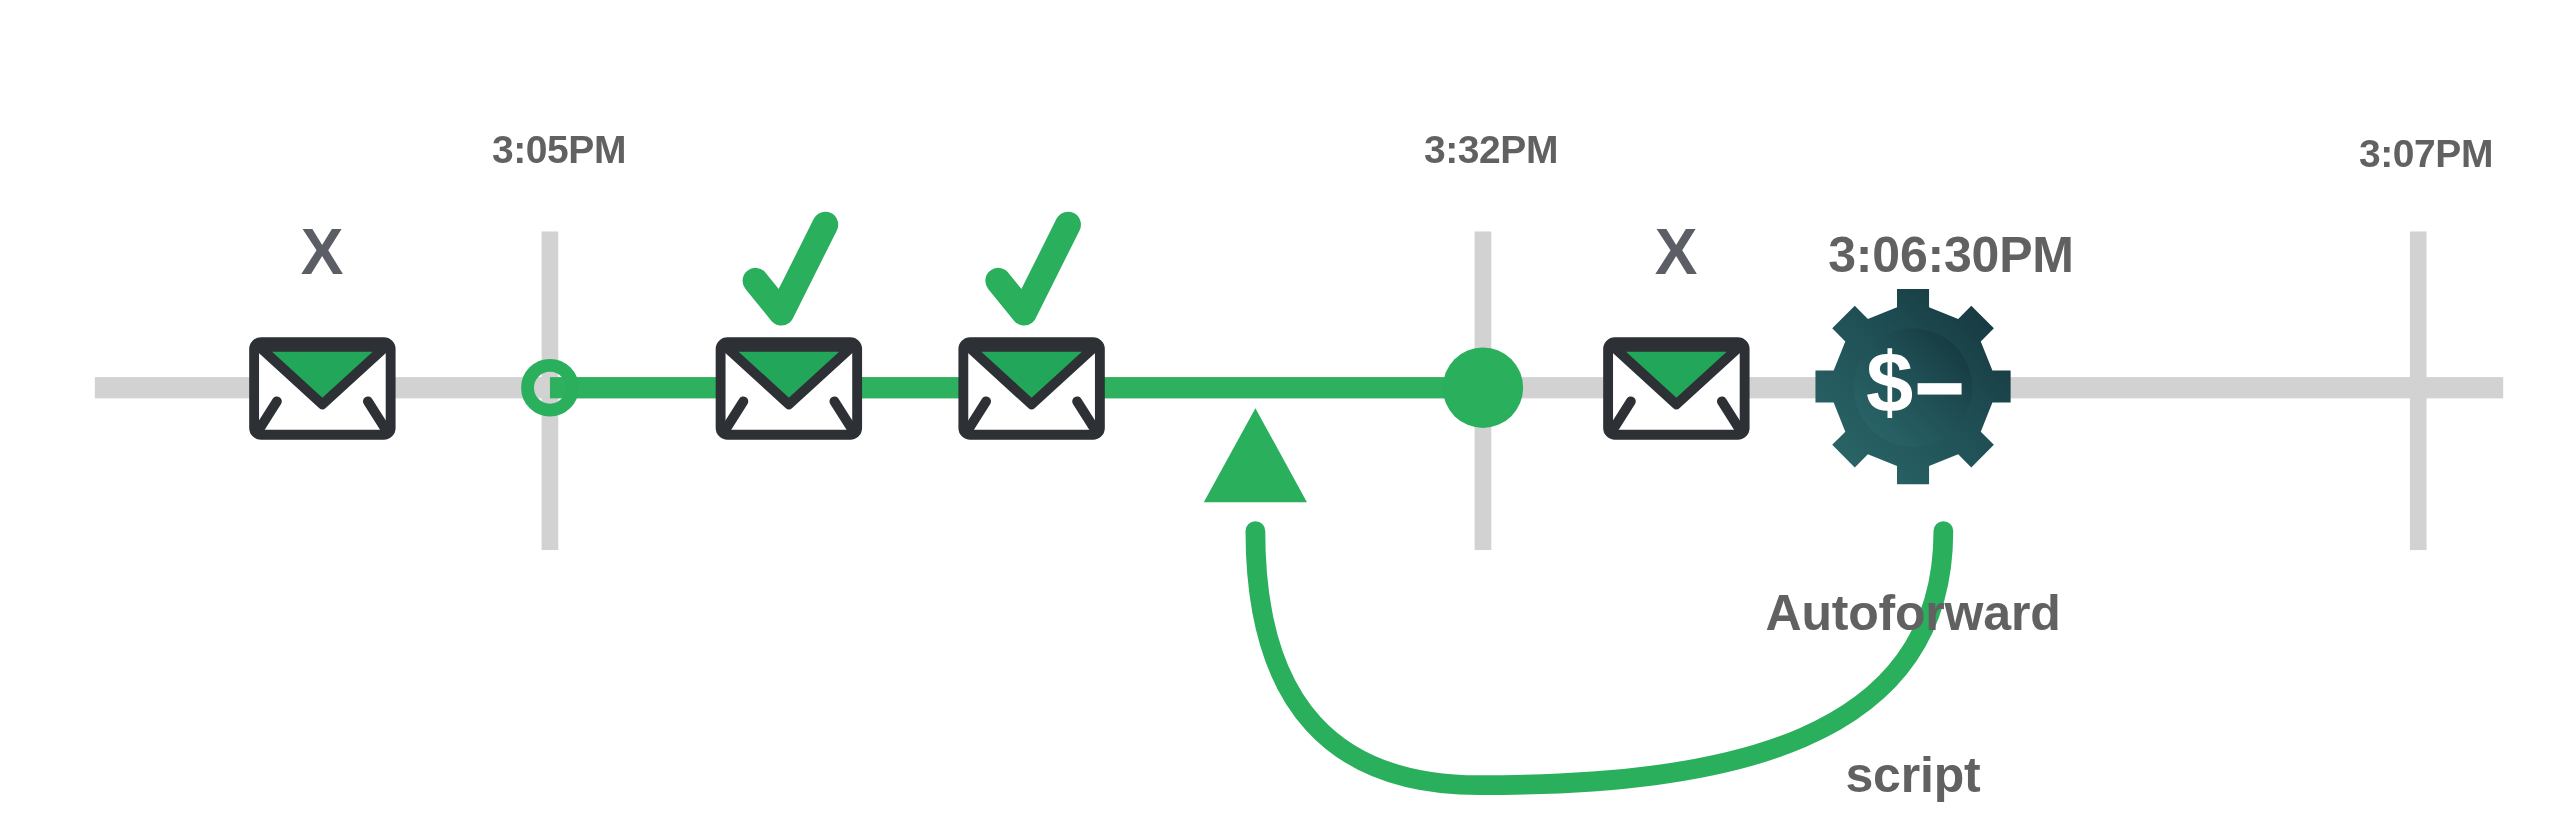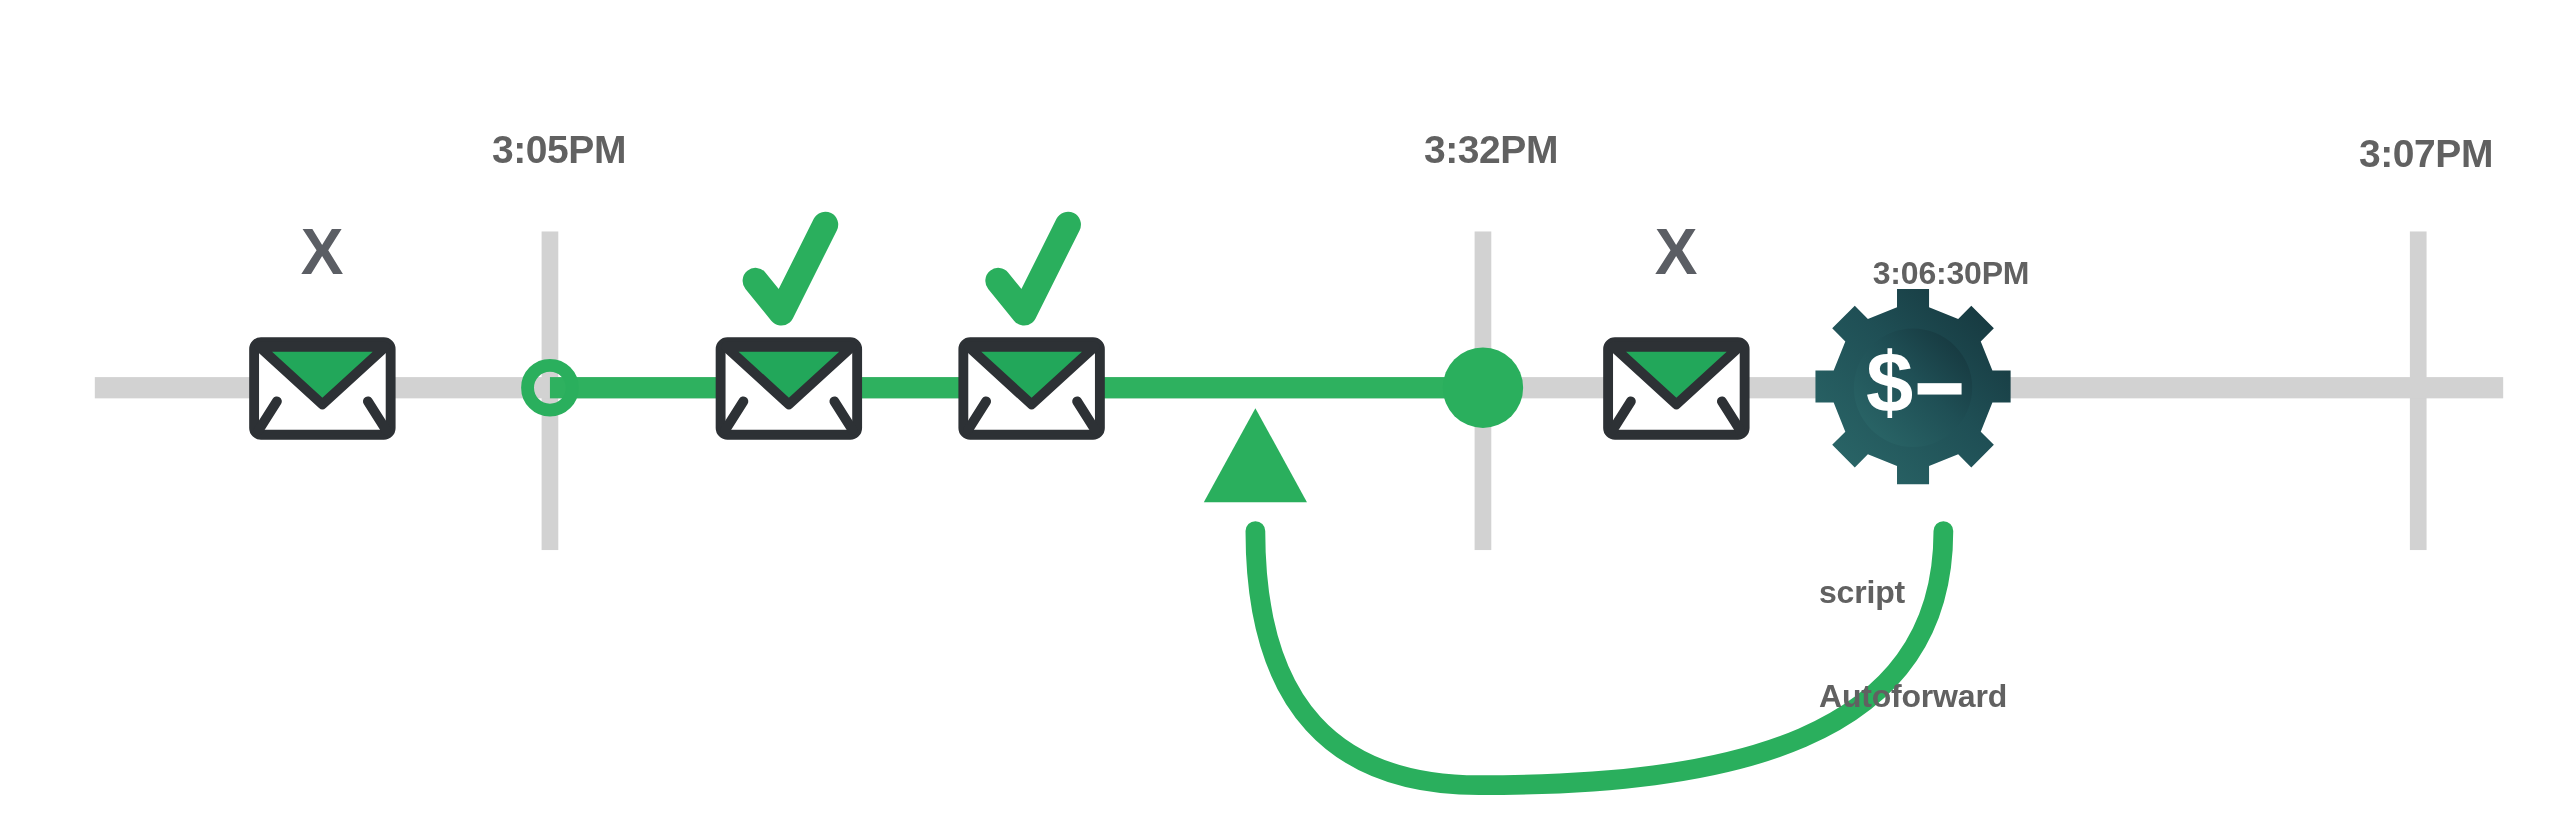--- a/index.html
+++ b/index.html
@@ -24,33 +24,32 @@
     top: 0;
     width: 2576px;
     height: 824px;
   }
   .tick-label,
   .node-label,
   .mark-glyph {
     position: absolute;
     color: #616161;
     font-weight: bold;
-    text-align: left;
+    text-align: center;
     white-space: pre;
     line-height: 1.08;
     -webkit-font-smoothing: antialiased;
   }
   .tick-label {
     font-size: 39px;
     letter-spacing: -0.4px;
   }
   .node-label {
-    font-size: 32px;
+    font-size: 50px;
     letter-spacing: -0.2px;
-    margin-top: 28px;
   }
   .mark-glyph {
     font-size: 64px;
     color: #5b5e64;
     letter-spacing: 0;
   }
   .centered {
     transform: translateX(-50%);
   }
 </style>
@@ -149,18 +148,18 @@
   <div class="tick-label centered" style="left:1491px; top:129px;">3:32PM</div>
   <div class="tick-label centered" style="left:2426px; top:133px;">3:07PM</div>
 
   <div class="mark-glyph centered" style="left:322px; top:218px;">X</div>
   <div class="mark-glyph centered" style="left:1676px; top:218px;">X</div>
 
   <div class="node-label centered" style="left:1951px; top:228px;">3:06:30PM</div>
 
 
   <div class="node-label centered" style="left:1913px; top:478px;">
+    <div>Autoforward</div>
     <div>script</div>
-    <div>Autoforward</div>
   </div>
 
 </div>
 
 
 </body></html>

